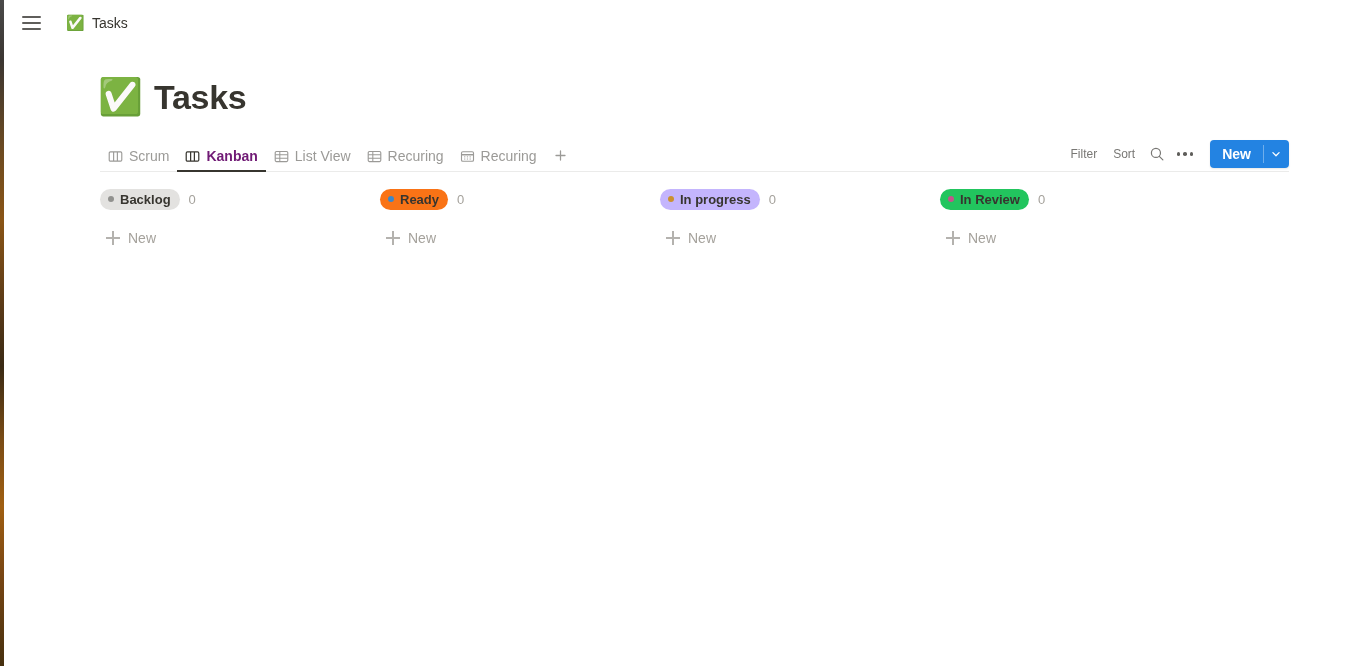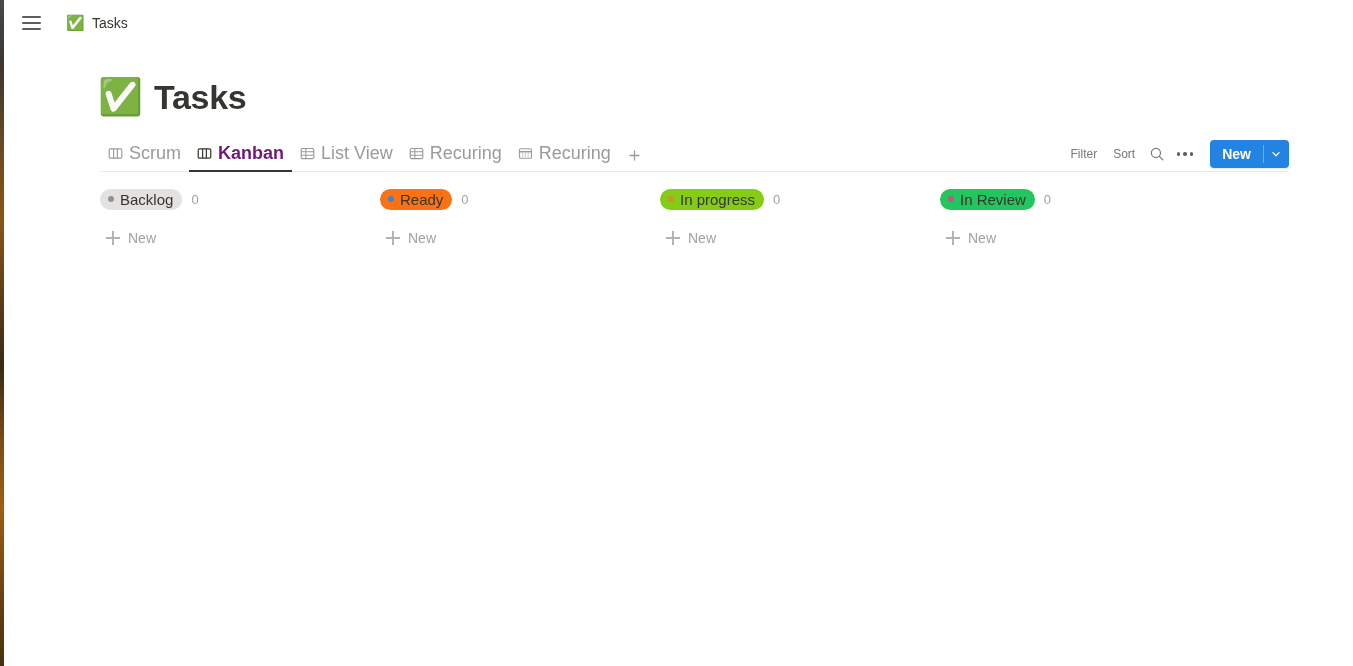--- a/index.html
+++ b/index.html
@@ -215,21 +215,21 @@
     align-items: flex-end;
     gap: 0;
   }
 
   .tab {
     position: relative;
     display: flex;
     align-items: center;
     gap: 6px;
     padding: 4px 8px 8px 8px;
-    font-size: 18px;
+    font-size: 14px;
     color: #9b9a97;
     cursor: pointer;
     white-space: nowrap;
     border-radius: 4px 4px 0 0;
   }
 
   .tab.active {
     color: #701a75;
     font-weight: bold;
   }
@@ -356,22 +356,22 @@
     height: 24px;
     padding-right: 8px;
   }
 
   .status-pill {
     display: inline-flex;
     align-items: center;
     gap: 6px;
     padding: 2px 9px 2px 8px;
     border-radius: 11px;
-    font-size: 15px;
-    font-weight: normal;
+    font-size: 13px;
+    font-weight: bold;
     color: #37352f;
     white-space: nowrap;
     cursor: pointer;
     line-height: 17px;
   }
 
   .pill-dot {
     width: 6px;
     height: 6px;
     border-radius: 50%;
@@ -565,21 +565,21 @@
           <span class="col-count">0</span>
         </div>
         <div class="col-new">
           <span class="plus-glyph"></span>
           <span>New</span>
         </div>
       </div>
 
       <div class="board-col">
         <div class="col-header">
-          <span class="status-pill" style="background:#84cc16">
+          <span class="status-pill" style="background:#c4b5fd">
             <span class="pill-dot" style="background:#cb912f"></span>
             <span>In progress</span>
           </span>
           <span class="col-count">0</span>
         </div>
         <div class="col-new">
           <span class="plus-glyph"></span>
           <span>New</span>
         </div>
       </div>

